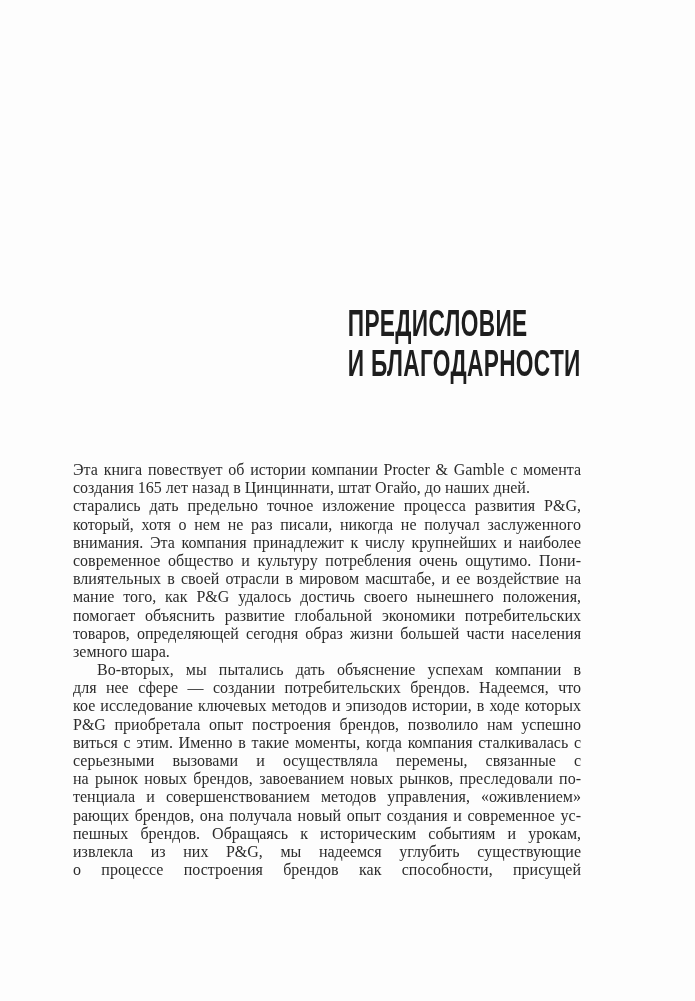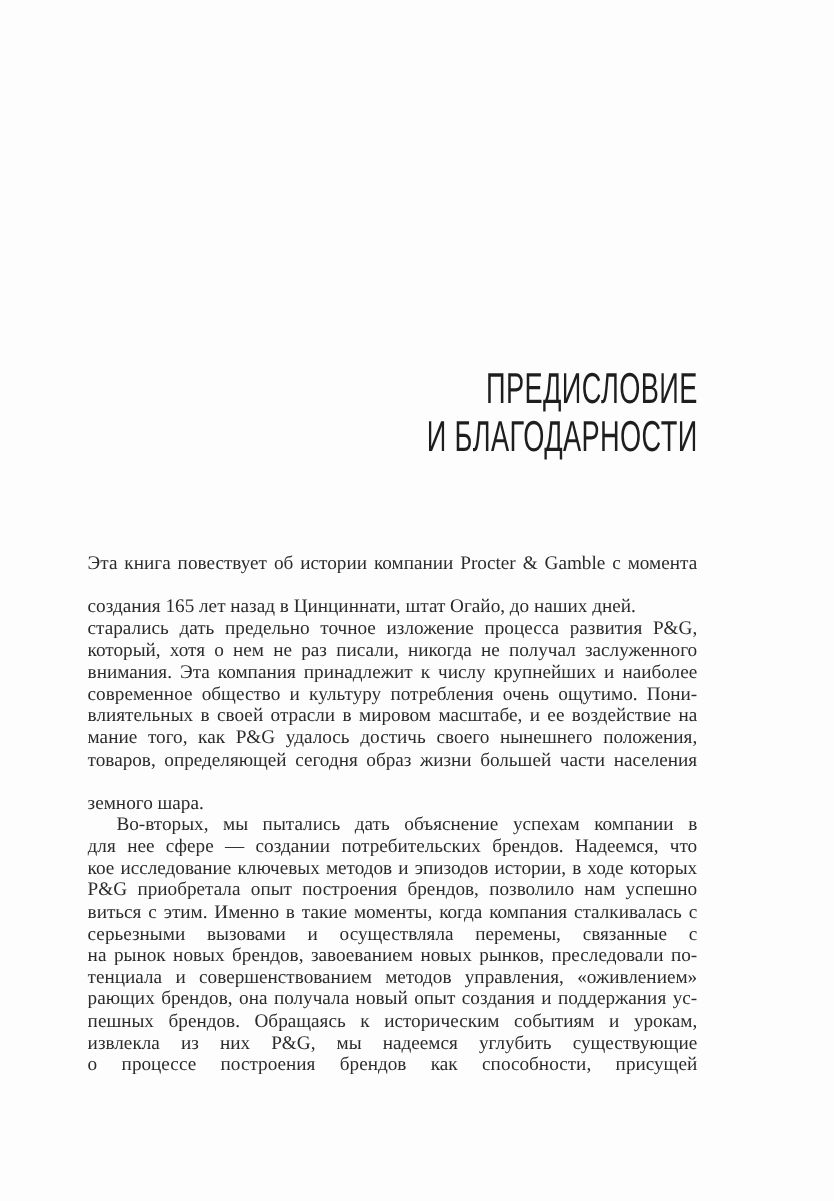--- a/index.html
+++ b/index.html
@@ -13,23 +13,22 @@
     height: 1001px;
     margin: 0 auto;
     background: #fdfdfd;
     overflow: hidden;
   }
   
   .chapter-title {
     position: absolute;
     top: 304px;
     right: 114px;
-    text-align: right;
     font-family: "Liberation Sans", sans-serif;
-    font-weight: 400;
+    font-weight: 700;
     color: #1e1e1e;
   }
   .title-line {
     display: block;
     font-size: 36px;
     line-height: 40px;
     letter-spacing: 0.5px;
     white-space: nowrap;
     transform: scaleX(0.63);
     transform-origin: 100% 50%;
@@ -53,21 +52,20 @@
     text-align: justify;
     text-align-last: justify;
     white-space: normal;
     overflow: hidden;
   }
   .bodyline.indent {
     padding-left: 24px;
   }
   .bodyline.parlast {
     text-align-last: left;
-    margin-top: 18px;
   }
 </style>
 </head>
 <body>
 
 <div class="page">
 
   <div class="chapter-title">
     <span class="title-line">ПРЕДИСЛОВИЕ</span>
     <span class="title-line">И БЛАГОДАРНОСТИ</span>
@@ -78,32 +76,33 @@
         <div class="bodyline">Эта книга повествует об истории компании Procter &amp; Gamble с момента ее</div>
         <div class="bodyline parlast">создания 165 лет назад в Цинциннати, штат Огайо, до наших дней.</div>
       </div>
       <div class="paragraph">
         <div class="bodyline">старались дать предельно точное изложение процесса развития P&amp;G,</div>
         <div class="bodyline">который, хотя о нем не раз писали, никогда не получал заслуженного</div>
         <div class="bodyline">внимания. Эта компания принадлежит к числу крупнейших и наиболее</div>
         <div class="bodyline">современное общество и культуру потребления очень ощутимо. Пони-</div>
         <div class="bodyline">влиятельных в своей отрасли в мировом масштабе, и ее воздействие на</div>
         <div class="bodyline">мание того, как P&amp;G удалось достичь своего нынешнего положения,</div>
+        <div class="bodyline">помогает объяснить развитие глобальной экономики потребительских</div>
         <div class="bodyline">товаров, определяющей сегодня образ жизни большей части населения</div>
         <div class="bodyline parlast">земного шара.</div>
       </div>
       <div class="paragraph">
         <div class="bodyline indent">Во-вторых, мы пытались дать объяснение успехам компании в главной</div>
         <div class="bodyline">для нее сфере — создании потребительских брендов. Надеемся, что глубо-</div>
         <div class="bodyline">кое исследование ключевых методов и эпизодов истории, в ходе которых</div>
         <div class="bodyline">P&amp;G приобретала опыт построения брендов, позволило нам успешно спра-</div>
         <div class="bodyline">виться с этим. Именно в такие моменты, когда компания сталкивалась с</div>
         <div class="bodyline">серьезными вызовами и осуществляла перемены, связанные с выведением</div>
         <div class="bodyline">на рынок новых брендов, завоеванием новых рынков, преследовали по-</div>
         <div class="bodyline">тенциала и совершенствованием методов управления, «оживлением» уми-</div>
-        <div class="bodyline">рающих брендов, она получала новый опыт создания и поддержания ус-</div>
+        <div class="bodyline">рающих брендов, она получала новый опыт создания и современное ус-</div>
         <div class="bodyline">пешных брендов. Обращаясь к историческим событиям и урокам, которые</div>
         <div class="bodyline">извлекла из них P&amp;G, мы надеемся углубить существующие представления</div>
         <div class="bodyline">о процессе построения брендов как способности, присущей менеджменту,</div>
       </div>
     </div>
 
 </div>
 
 </body></html>

